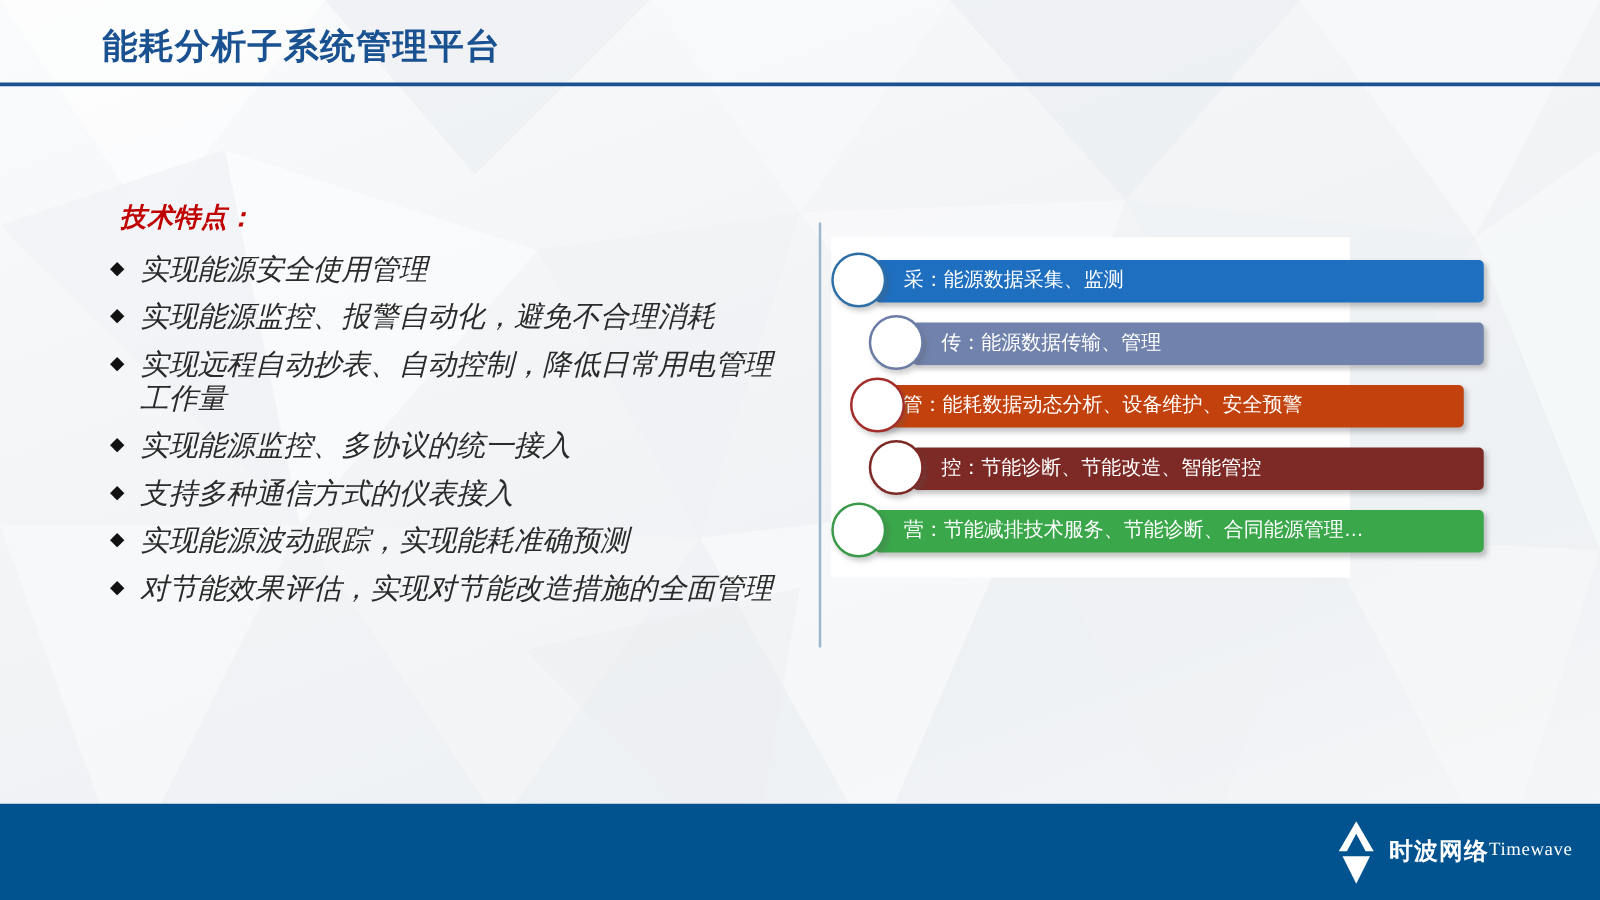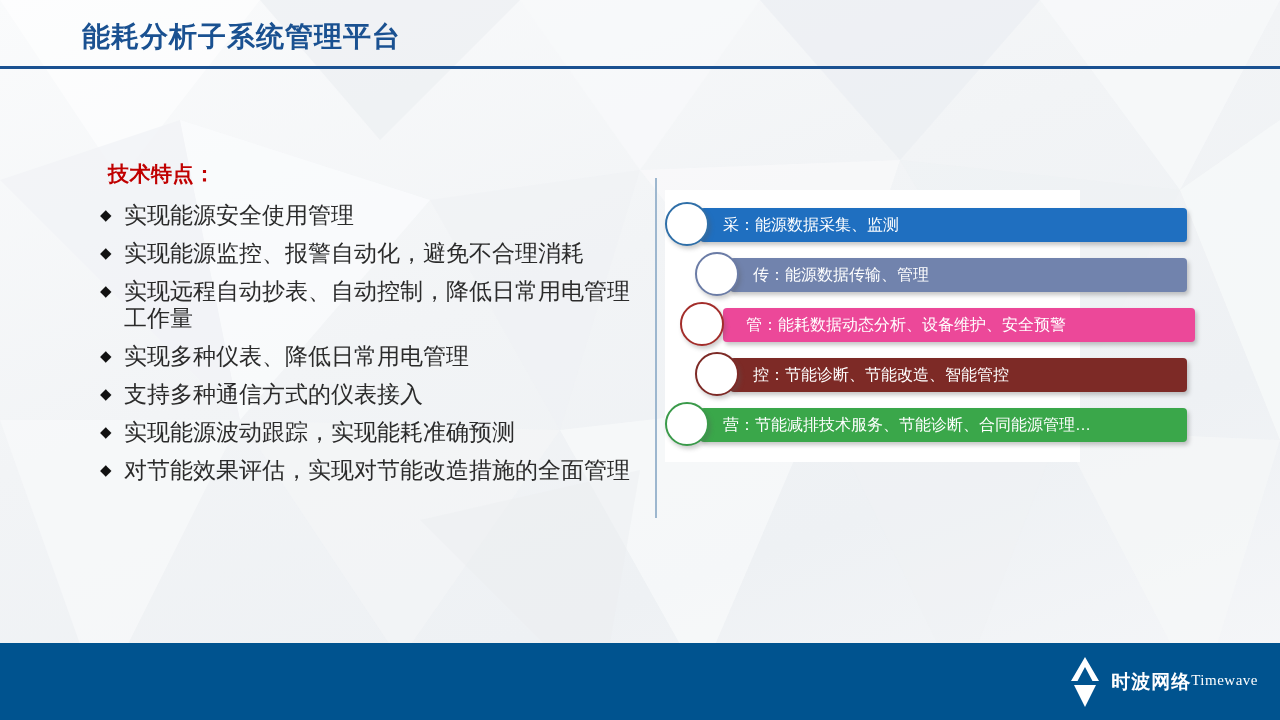--- a/index.html
+++ b/index.html
@@ -52,24 +52,25 @@
     top: 66px;
     width: 1280px;
     height: 3px;
     background: #1a5191;
     z-index: 3;
   }
 
   
   .left-col {
     position: absolute;
-    left: 100px;
+    left: 88px;
     top: 160px;
     width: 540px;
     z-index: 3;
+    font-style: italic;
   }
   .section-heading {
     font-size: 21px;
     font-weight: bold;
     color: #c00000;
     margin: 0 0 14px 8px;
     letter-spacing: 0.5px;
   }
   .bullet-list {
     list-style: none;
@@ -252,21 +253,21 @@
           <span class="bullet-marker">◆</span>
           <span class="bullet-text">实现能源监控、报警自动化，避免不合理消耗</span>
         </li>
         <li class="bullet-row">
           <span class="bullet-marker">◆</span>
           <span class="bullet-text">实现远程自动抄表、自动控制，降低日常用电管理
 工作量</span>
         </li>
         <li class="bullet-row">
           <span class="bullet-marker">◆</span>
-          <span class="bullet-text">实现多种仪表、降低日常用电管理</span>
+          <span class="bullet-text">实现能源监控、多协议的统一接入</span>
         </li>
         <li class="bullet-row">
           <span class="bullet-marker">◆</span>
           <span class="bullet-text">支持多种通信方式的仪表接入</span>
         </li>
         <li class="bullet-row">
           <span class="bullet-marker">◆</span>
           <span class="bullet-text">实现能源波动跟踪，实现能耗准确预测</span>
         </li>
         <li class="bullet-row">
@@ -286,21 +287,21 @@
           </div>
           <div class="flow-circle" style="left: 0px; border: 2px solid rgb(47, 111, 168);"></div>
         </div>
         <div class="flow-item">
           <div class="flow-bar" style="left: 65px; width: 457px; background: rgb(113, 131, 173);">
             <span class="flow-label" style="margin-left: 23px;">传：能源数据传输、管理</span>
           </div>
           <div class="flow-circle" style="left: 30px; border: 2px solid rgb(107, 124, 166);"></div>
         </div>
         <div class="flow-item">
-          <div class="flow-bar" style="left: 58px; width: 472px; background: #ec4899; align-items: flex-end;">
+          <div class="flow-bar" style="left: 34px; width: 472px; background: #c2410c; align-items: flex-end;">
             <span class="flow-label" style="margin-left: 23px;">管：能耗数据动态分析、设备维护、安全预警</span>
           </div>
           <div class="flow-circle" style="left: 15px; border: 2px solid rgb(163, 45, 42);"></div>
         </div>
         <div class="flow-item">
           <div class="flow-bar" style="left: 65px; width: 457px; background: rgb(125, 42, 38);">
             <span class="flow-label" style="margin-left: 23px;">控：节能诊断、节能改造、智能管控</span>
           </div>
           <div class="flow-circle" style="left: 30px; border: 2px solid rgb(125, 42, 38);"></div>
         </div>

